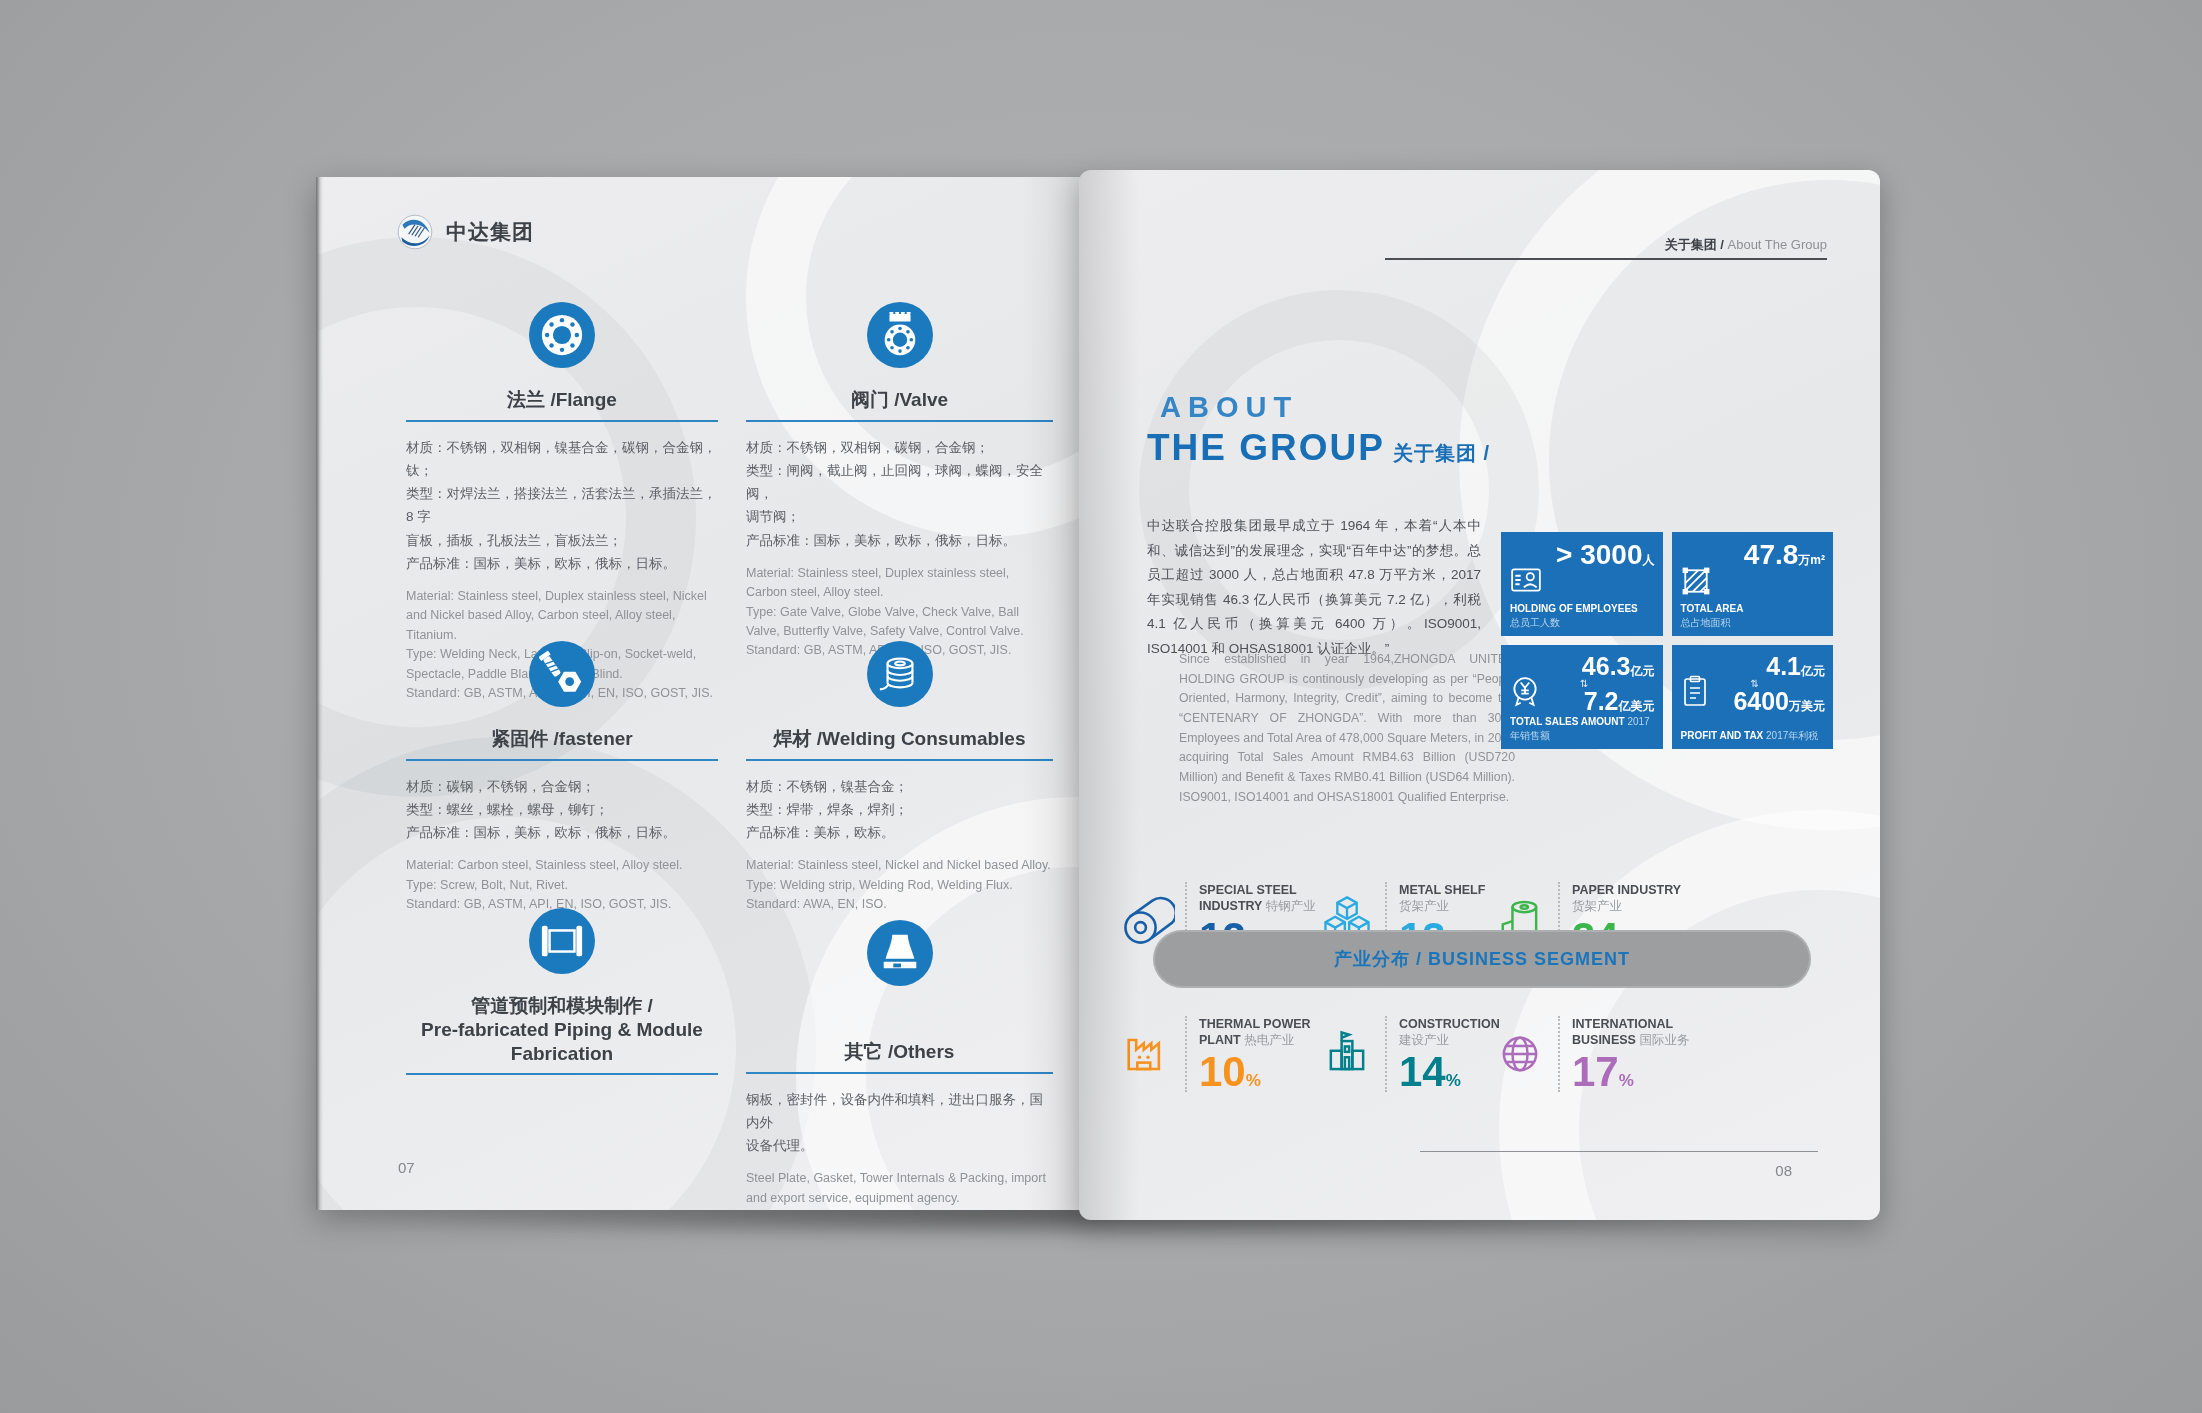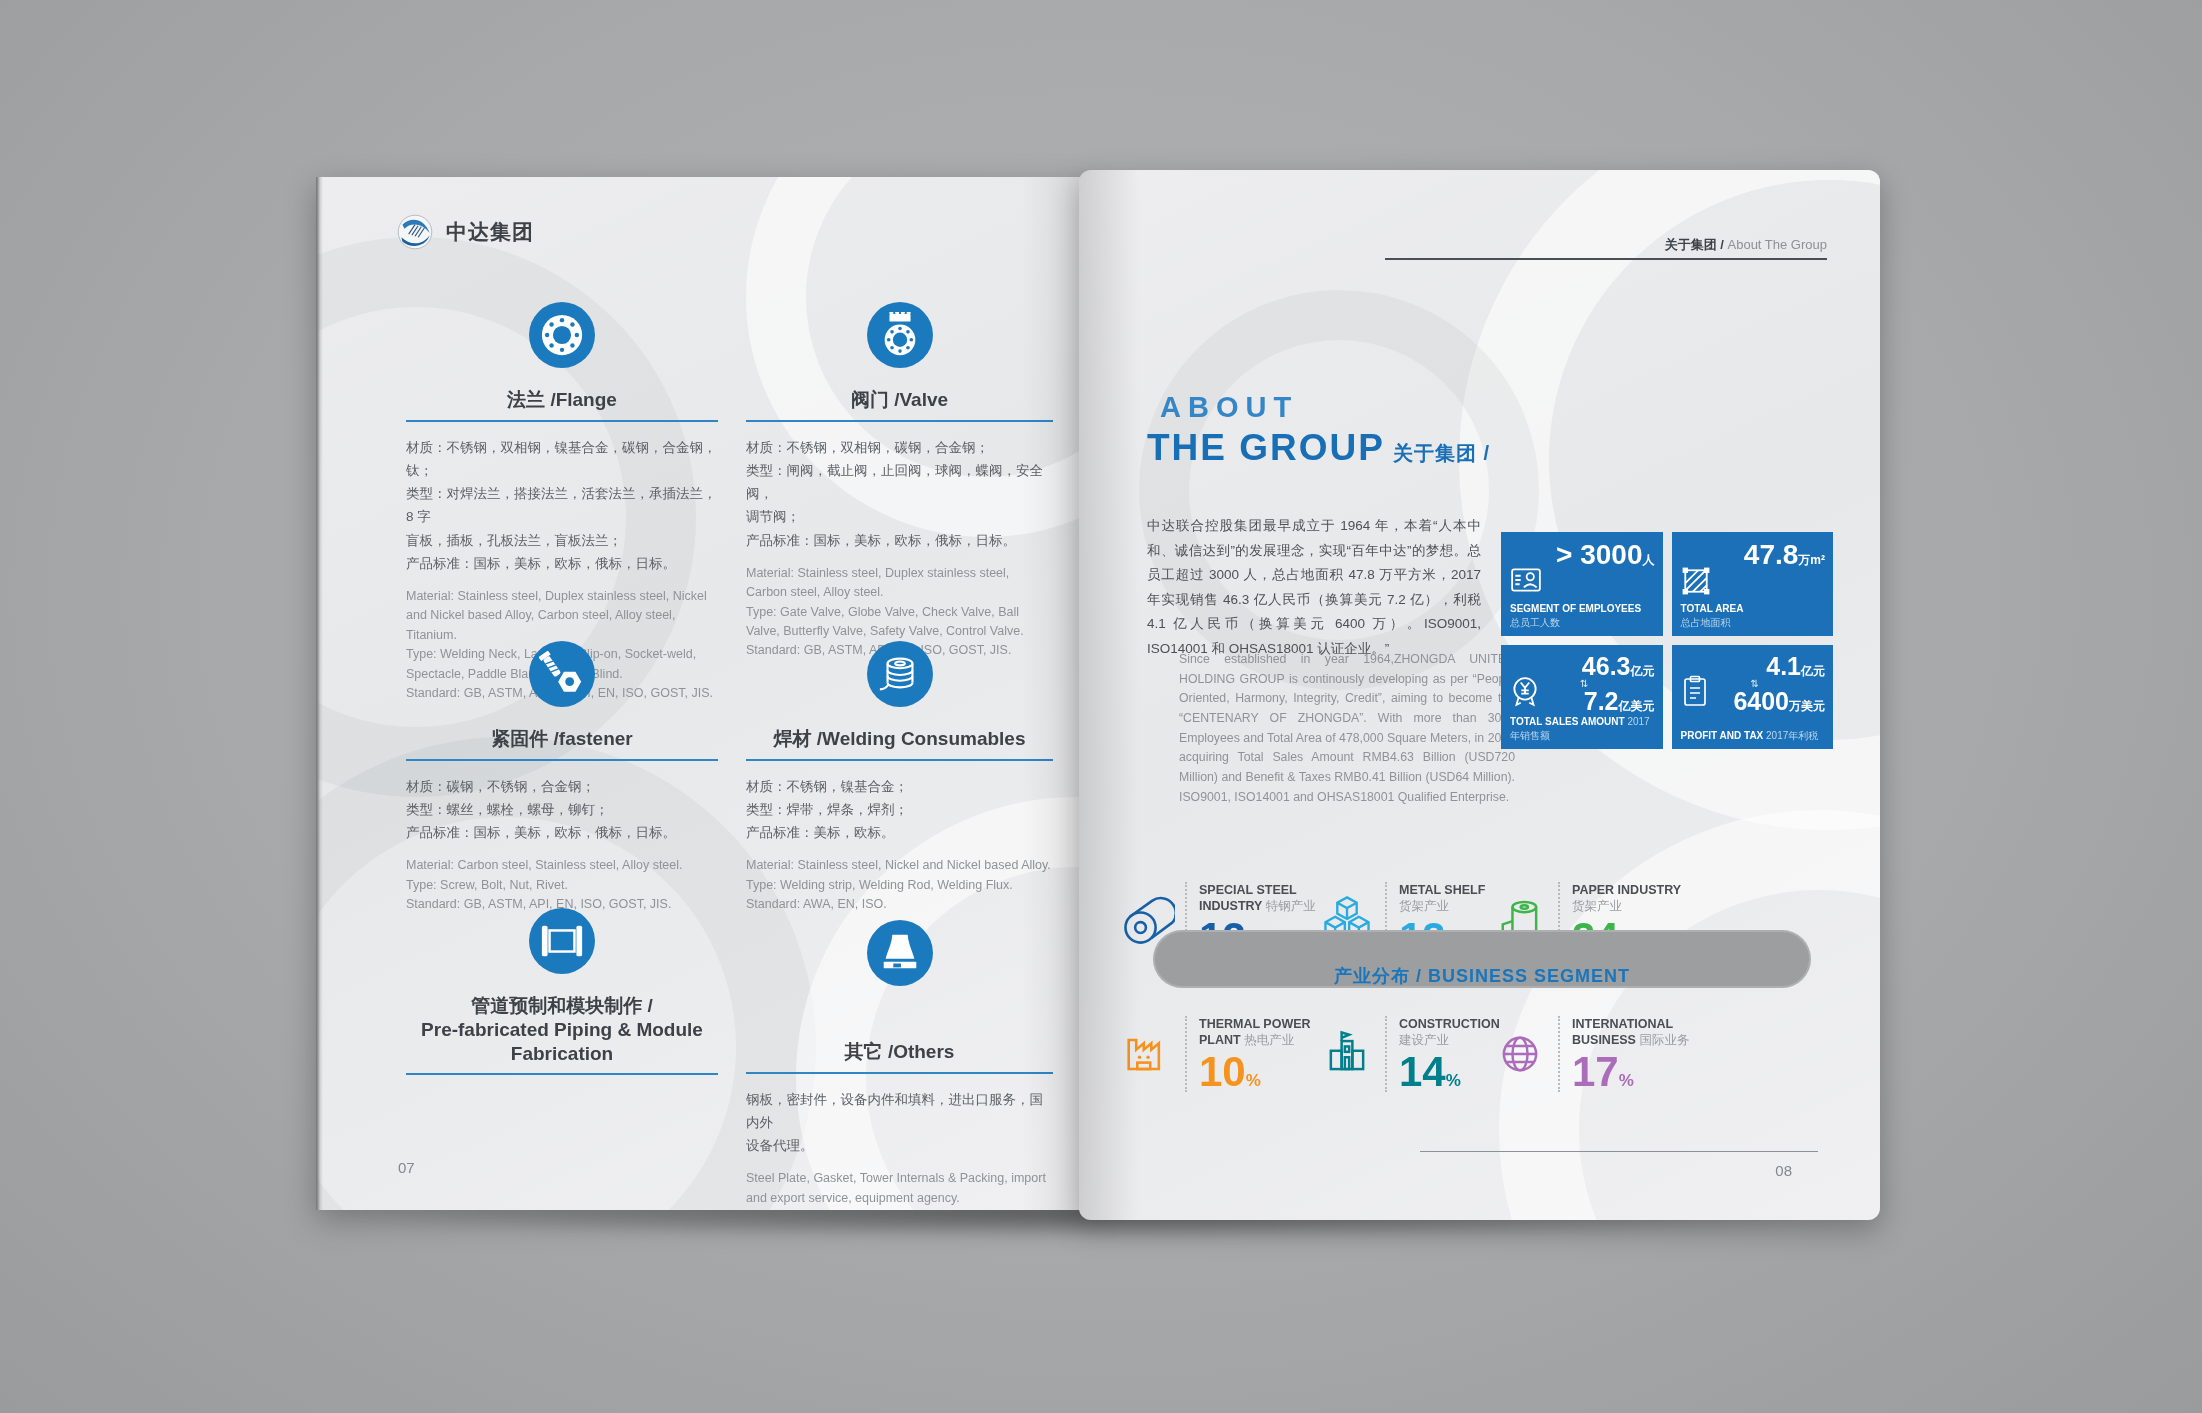--- a/index.html
+++ b/index.html
@@ -81,21 +81,21 @@
   .seg-label{font-size:12.5px;font-weight:700;color:#4a4e54;width:128px;line-height:1.3;}
   .seg-label .cn{font-weight:400;color:#9a9da1;}
   .seg-pct{font-size:42px;font-weight:800;line-height:1;margin-top:2px;}
   .seg-pct .pc{font-size:17px;font-weight:800;}
   .c-navy{color:#1760a8}.c-cyan{color:#29aae1}.c-green{color:#3cb54a}
   .c-orange{color:#f6921e}.c-teal{color:#007f8c}.c-purple{color:#ab6cba}
   .seg-r1{top:668px;margin-top:44px;} .seg-r2{top:846px;}
   .sp1{left:40px;} .sp2{left:240px;} .sp3{left:413px;}
 
   .band{position:absolute;left:74px;top:760px;width:658px;height:58px;background:#9c9ea0;
-    border-radius:30px;display:flex;align-items:flex-end;justify-content:center;
+    border-radius:30px;display:flex;align-items:center;justify-content:center;
     box-shadow:inset 0 0 0 2px rgba(255,255,255,0.18);}
   .band-text{font-size:18px;font-weight:800;color:#1b75bb;letter-spacing:1px;}
 
   .p8-rule{position:absolute;left:341px;top:981px;width:398px;height:1px;background:#8d9094;}
   .pageno-right{right:88px;top:992px;}
 </style>
 </head>
 <body>
 
 <div class="scene">
@@ -312,21 +312,21 @@
         <div class="stat-nums">
           <span class="stat-num big">&gt; 3000</span><span class="stat-unit">人</span>
         </div>
         <svg class="stat-icon" width="32" height="28" viewBox="-15 -12 30 24" fill="none" stroke="#fff" stroke-width="1.7">
           <rect x="-13" y="-10" width="26" height="20" rx="2"></rect>
           <circle cx="4" cy="-3" r="3.4"></circle>
             <path d="M-2,7 Q4,1 10,7"></path>
           <path d="M-10,-4 h5 M-10,0 h5 M-10,4 h4"></path>
         </svg>
         <div class="stat-label">
-          <span class="lbl-en">SEGMENT OF EMPLOYEES</span><br>
+          <span class="lbl-en">HOLDING OF EMPLOYEES</span><br>
           <span class="lbl-cn">总员工人数</span>
         </div>
       </div>
 
       <div class="stat">
         <div class="stat-nums">
           <span class="stat-num big">47.8</span><span class="stat-unit">万m²</span>
         </div>
         <svg class="stat-icon" width="30" height="30" viewBox="-14 -14 28 28" fill="none" stroke="#fff" stroke-width="1.7">
           <rect x="-10" y="-10" width="20" height="20"></rect>

